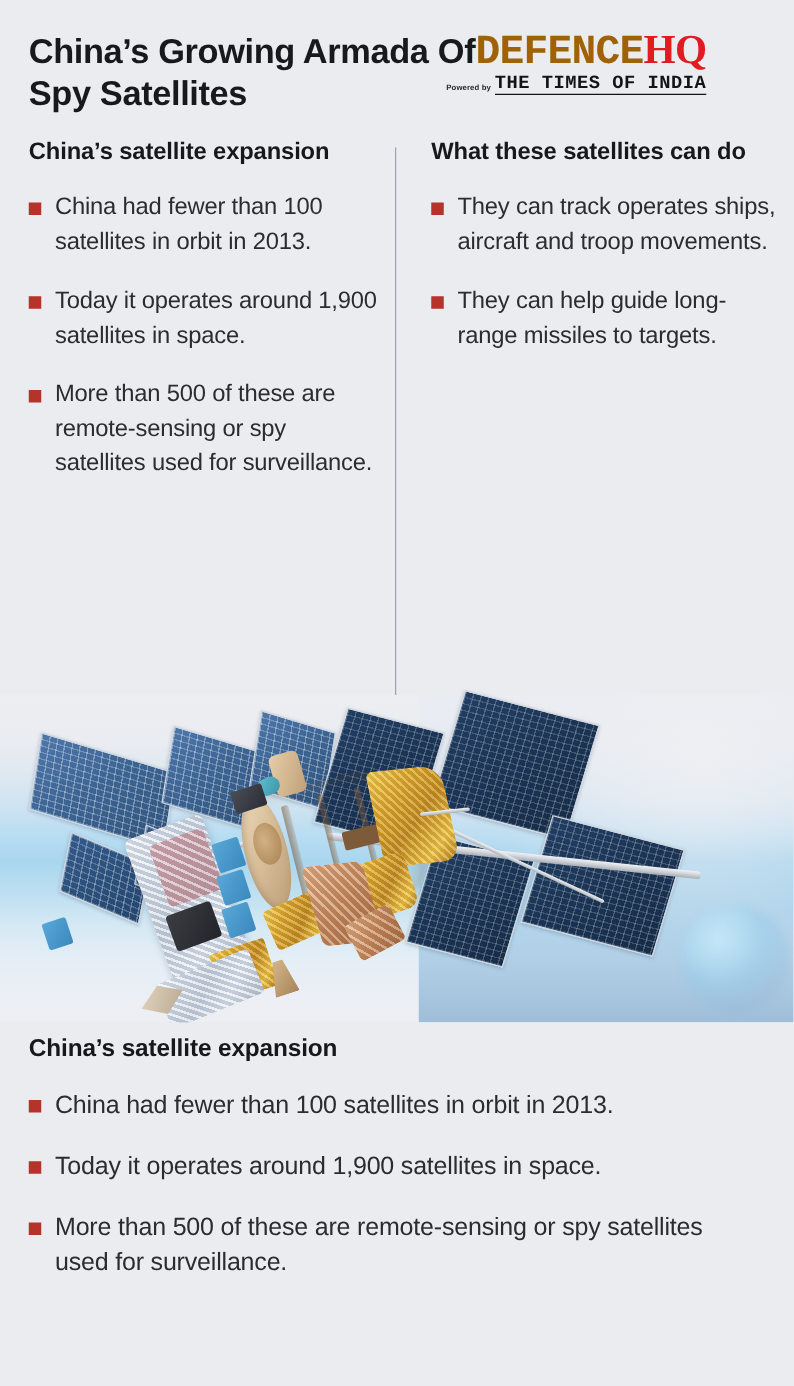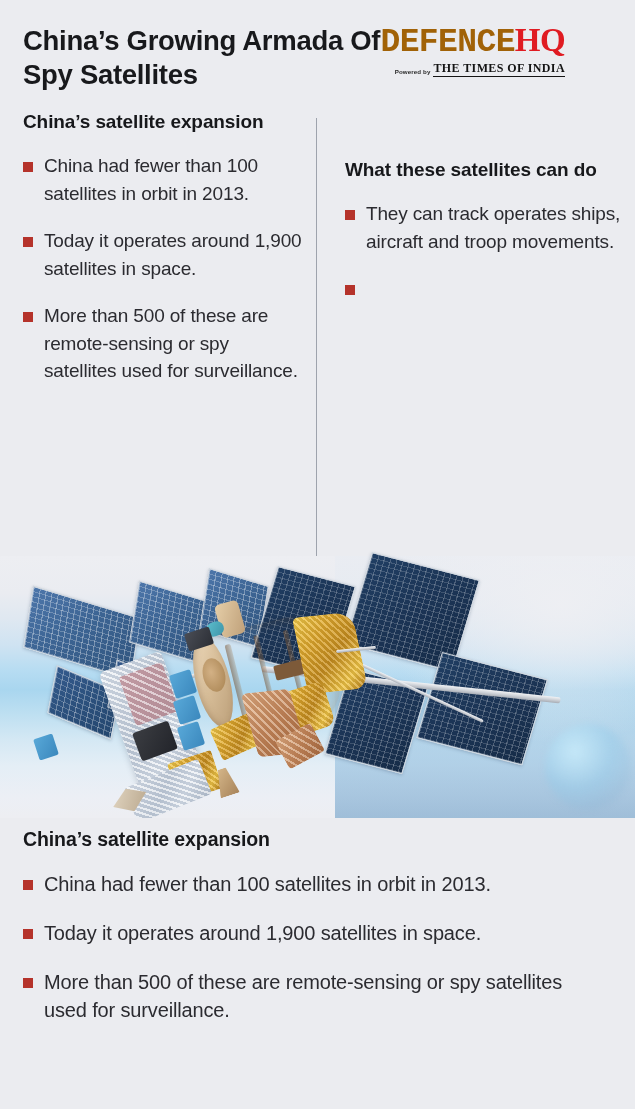--- a/index.html
+++ b/index.html
@@ -47,38 +47,38 @@
   #logo-sub {
     margin-top:2px;
     display:flex; align-items:flex-end; justify-content:flex-end;
     gap:3px;
   }
   #logo-powered {
     font-size:6.2px; font-weight:bold; color:#2a2a2a;
     letter-spacing:0.1px; padding-bottom:2px;
   }
   #logo-toi {
-    font-family:Liberation Serif, serif;
-    font-size:12px; font-weight:bold; color:#141414;
+    font-family:Liberation Mono, monospace;
+    font-size:15px; font-weight:bold; color:#141414;
     letter-spacing:0.4px;
     border-bottom:1.6px solid #141414;
     padding-bottom:0.5px;
     line-height:14px;
   }
 
   
   #cols { position:absolute; left:0; top:110px; width:635px; height:450px; }
   #divider {
     position:absolute; left:316px; top:8px;
     width:1px; height:440px;
     background:#9ea3ad;
   }
   .col { position:absolute; top:0; }
   #col-left  { left:23px;  width:280px; }
-  #col-right { left:345px; width:282px;margin-top:48px; }
+  #col-right { left:345px; width:282px; }
 
   .col-head {
     font-size:19px;
     line-height:24px;
     font-weight:bold;
     color:#17181b;
     letter-spacing:-0.1px;
     margin-bottom:18px;
   }
   .bullet {
@@ -261,20 +261,21 @@
 
     <div class="col" id="col-right">
       <div class="col-head">What these satellites can do</div>
 
       <div class="bullet">
         <span class="sq"></span>
         <span>They can track operates ships, aircraft and troop movements.</span>
       </div>
       <div class="bullet">
         <span class="sq"></span>
+        <span>They can help guide long-range missiles to targets.</span>
       </div>
     </div>
   </div>
 
   <div id="imagearea">
     <div id="sky"></div>
     <div id="sky-right"></div>
   </div>
   <div id="earth"></div>
 

